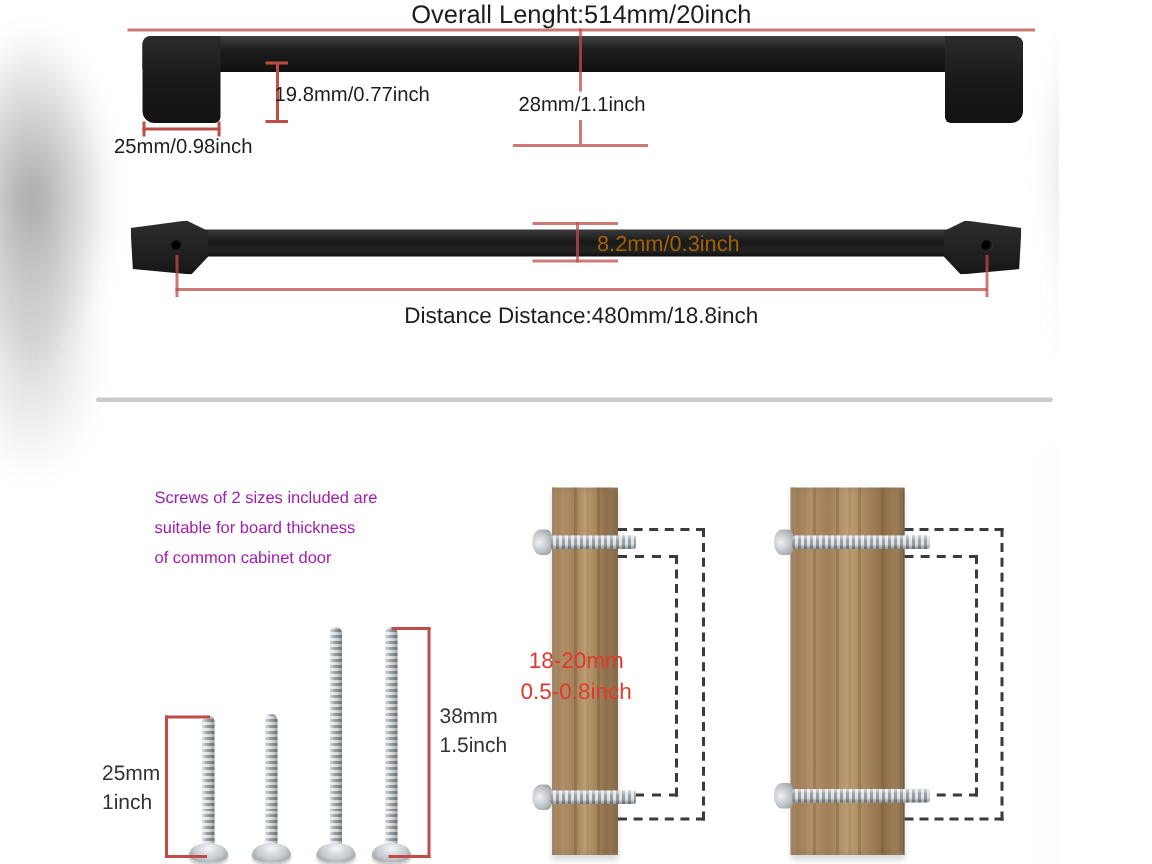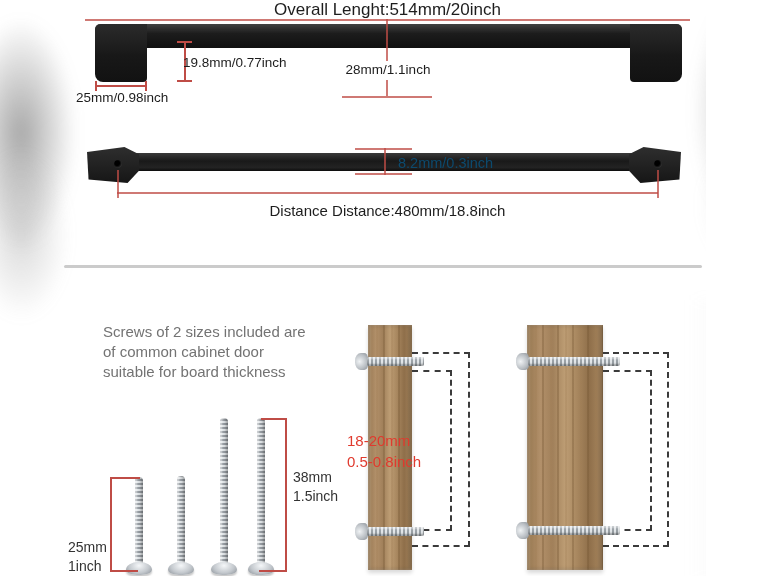--- a/index.html
+++ b/index.html
@@ -28,21 +28,21 @@
     background:radial-gradient(circle at 40% 40%,#000 35%,#2e2e2e 70%,#0c0c0c);}
   
   .red{background:#bf4c46;}
   .redline-h{height:2px;}
   .redline-v{width:2px;}
   .thin{opacity:.75;}
   .mlabel{font-size:13.5px;white-space:nowrap;}
   .mlabel-lg{font-size:15px;white-space:nowrap;}
   .divider{left:64px;top:265px;width:638px;height:3px;background:#cbcbcb;border-radius:2px;}
   
-  .para{left:103px;top:322px;font-size:15px;line-height:20px;color:#737373;}
+  .para{left:103px;top:322px;font-size:11px;line-height:20px;color:#a21caf;}
   
   .vscrew{position:absolute;width:26px;}
   .vshaft{position:absolute;left:50%;transform:translateX(-50%);top:0;bottom:10px;width:8px;
     background:repeating-linear-gradient(0deg,#969ca2 0 2px,#e0e4e7 2px 4px);
     border-radius:4px 4px 0 0;
     box-shadow:inset 2px 0 2px rgba(255,255,255,.55),inset -2px 0 3px rgba(0,0,0,.3);}
   .vhead{position:absolute;bottom:0;left:0;width:26px;height:13px;
     background:radial-gradient(ellipse at 50% 28%,#f5f7f9,#c3c8cd 55%,#878d94);
     border-radius:50% 50% 45% 45%/65% 65% 40% 40%;
     box-shadow:0 2px 2px rgba(0,0,0,.22);}
@@ -54,23 +54,23 @@
     box-shadow:inset 2px 0 3px rgba(255,255,255,.25),inset -3px 0 4px rgba(0,0,0,.25),0 3px 4px rgba(0,0,0,.15);}
   .dash{position:absolute;border:2px dashed #3b3b3b;border-left:none;}
   
   .hscrew{position:absolute;height:17px;}
   .hhead{position:absolute;left:0;top:0;width:13px;height:17px;
     background:radial-gradient(ellipse at 35% 50%,#f0f3f5,#b9bec3 60%,#868c92);
     border-radius:45% 30% 30% 45%;}
   .hshaft{position:absolute;left:12px;top:4px;right:0;height:9px;
     background:repeating-linear-gradient(90deg,#99a0a5 0 2px,#e1e5e8 2px 4px);
     border-radius:2px;box-shadow:inset 0 2px 2px rgba(255,255,255,.5),inset 0 -2px 2px rgba(0,0,0,.3);}
-  .redtext{font-size:15px;line-height:21px;color:#e03a2e;white-space:nowrap;}
+  .redtext{font-size:15px;line-height:21px;color:#e03a2e;white-space:nowrap;text-align:center;}
   .sizelabel{font-size:14px;line-height:19px;color:#333;white-space:nowrap;}
-  .whitetext{color:#0c4a6e;font-size:14.5px;white-space:nowrap;}
+  .whitetext{color:#a16207;font-size:14.5px;white-space:nowrap;}
 </style>
 </head>
 <body>
 
 <div id="canvas">
 
   <div class="vig" style="left:-34px;top:18px;width:110px;height:230px;background:radial-gradient(closest-side,rgba(95,95,95,.55),rgba(95,95,95,0));"></div>
   <div class="vig" style="left:-26px;top:150px;width:95px;height:170px;background:radial-gradient(closest-side,rgba(130,130,130,.30),rgba(130,130,130,0));"></div>
   <div class="vig" style="left:694px;top:-14px;width:115px;height:250px;background:radial-gradient(closest-side,rgba(95,95,95,.50),rgba(95,95,95,0));"></div>
   <div class="vig" style="left:700px;top:140px;width:90px;height:130px;background:radial-gradient(closest-side,rgba(140,140,140,.22),rgba(140,140,140,0));"></div>
@@ -112,22 +112,22 @@
 
   <div class="abs red redline-v thin" style="left:117px;top:170px;height:28px;width:1.6px;"></div>
   <div class="abs red redline-v thin" style="left:657px;top:170px;height:28px;width:1.6px;"></div>
   <div class="abs red redline-h thin" style="left:117px;top:192px;width:541px;height:1.6px;"></div>
   <div class="abs mlabel-lg" style="left:117px;top:202px;width:541px;text-align:center;">Distance Distance:480mm/18.8inch</div>
 
   <div class="abs divider"></div>
 
   <div class="abs para">
     <div>Screws of 2 sizes included are</div>
+    <div>suitable for board thickness</div>
     <div>of common cabinet door</div>
-    <div>suitable for board thickness</div>
   </div>
 
   <div class="vscrew" style="left:126px;top:477px;height:98px;">
     <div class="vshaft"></div>
     <div class="vhead"></div>
   </div>
   <div class="vscrew" style="left:168px;top:476px;height:99px;">
     <div class="vshaft"></div>
     <div class="vhead"></div>
   </div>
@@ -136,21 +136,21 @@
     <div class="vhead"></div>
   </div>
   <div class="vscrew" style="left:248px;top:418px;height:157px;">
     <div class="vshaft"></div>
     <div class="vhead"></div>
   </div>
 
   <div class="abs red redline-v" style="left:110px;top:477px;height:95px;"></div>
   <div class="abs red redline-h" style="left:110px;top:477px;width:30px;"></div>
   <div class="abs red redline-h" style="left:110px;top:570px;width:28px;"></div>
-  <div class="abs sizelabel" style="left:68px;top:506px;margin-top:32px;">
+  <div class="abs sizelabel" style="left:68px;top:506px;">
     <div>25mm</div>
     <div>1inch</div>
   </div>
 
   <div class="abs red redline-v" style="left:285px;top:418px;height:154px;"></div>
   <div class="abs red redline-h" style="left:261px;top:418px;width:26px;"></div>
   <div class="abs red redline-h" style="left:259px;top:570px;width:28px;"></div>
   <div class="abs sizelabel" style="left:293px;top:468px;">
     <div>38mm</div>
     <div>1.5inch</div>

